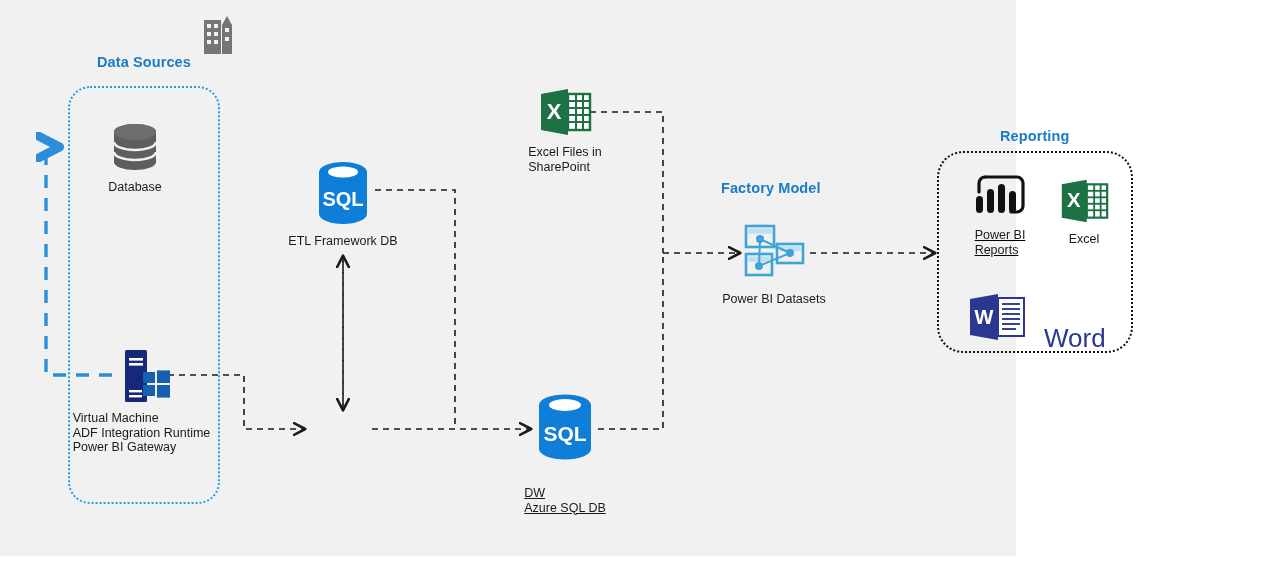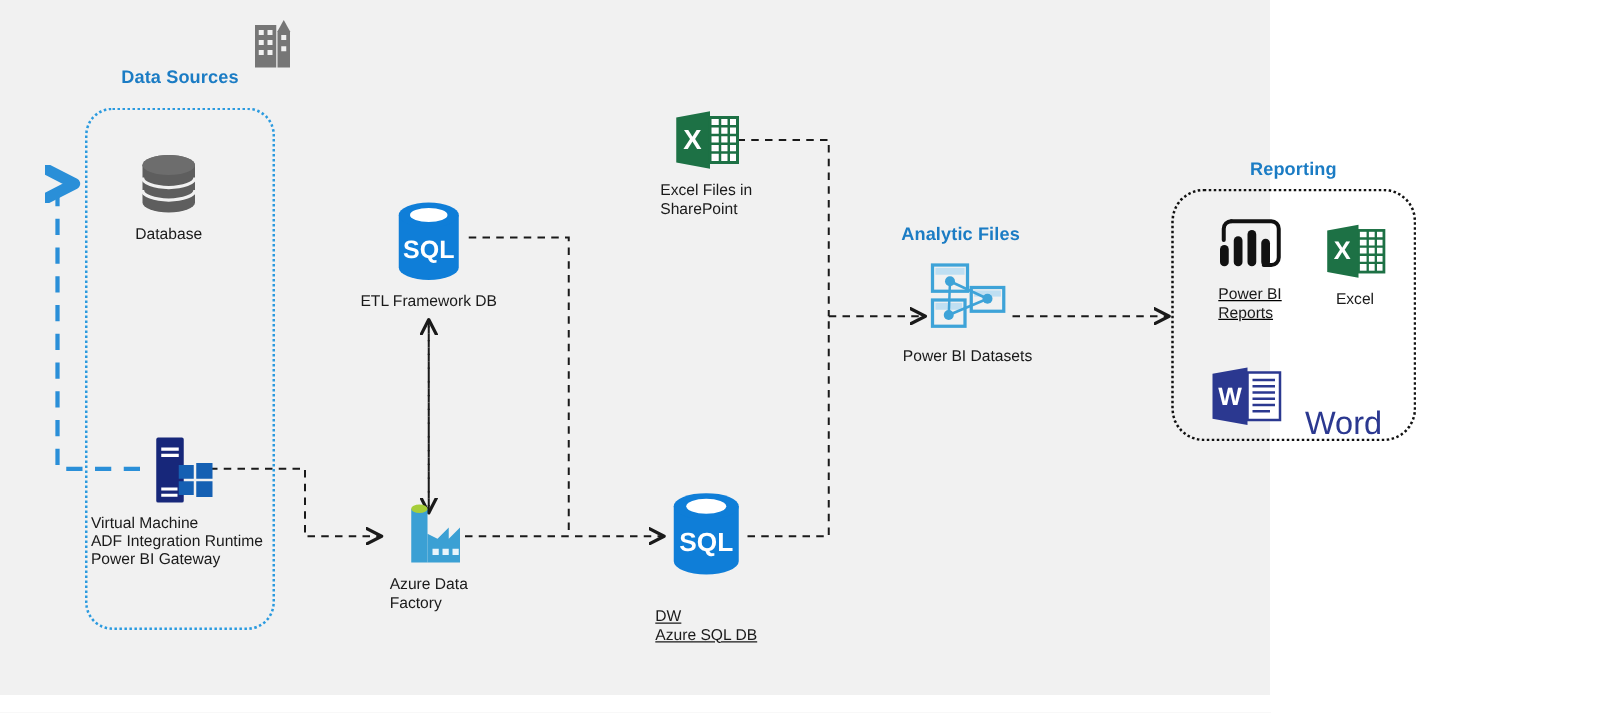--- a/index.html
+++ b/index.html
@@ -66,21 +66,21 @@
 
     <path class="dash-black" d="M810,253 L935,253" marker-end="url(#ahd)"></path>
   </svg>
 
   <div class="group-box box-dotted-blue" style="left:68px;top:86px;width:148px;height:414px;"></div>
 
   <div class="group-box box-dotted-black" style="left:937px;top:151px;width:192px;height:198px;"></div>
 
   <div class="group-title" style="left:97px;top:54px;">Data Sources</div>
 
-  <div class="group-title" style="left:721px;top:180px;">Analytic Files</div>
+  <div class="group-title" style="left:721px;top:180px;">Factory Model</div>
 
   <div class="group-title" style="left:1000px;top:128px;">Reporting</div>
 
   <div class="node" style="left:200px;top:12px;width:42px;">
     <svg width="40" height="44" viewBox="0 0 40 44">
       <rect x="3" y="8" width="17" height="34" fill="#767676"></rect>
       <path d="M21,42 L21,13 L26,4 L31,13 L31,42 Z" fill="#767676"></path>
       <g fill="#f1f1f1">
         <rect x="6" y="12" width="4" height="4"></rect>
           <rect x="13" y="12" width="4" height="4"></rect>
@@ -127,34 +127,20 @@
   <div class="node" style="left:283px;top:160px;width:120px;">
     <svg width="64" height="66" viewBox="0 0 64 66">
       <path d="M8,12 L8,54 A24,10 0 0 0 56,54 L56,12 Z" fill="#0f7ed8"></path>
       <ellipse cx="32" cy="12" rx="24" ry="10" fill="#0f7ed8"></ellipse>
       <ellipse cx="32" cy="12" rx="15" ry="5.6" fill="#ffffff"></ellipse>
       <text x="32" y="46" text-anchor="middle" fill="#ffffff" font-family="Liberation Sans, sans-serif" font-size="20" font-weight="bold">SQL</text>
     </svg>
     <div class="node-label" style="margin-top:8px;">ETL Framework DB</div>
   </div>
 
-  <div class="node" style="left:298px;top:398px;width:90px;">
-    <svg width="60" height="56" viewBox="0 0 60 56">
-      <rect x="16" y="9" width="13" height="43" fill="#3ba0d4"></rect>
-      <ellipse cx="22.5" cy="9" rx="6.5" ry="3.4" fill="#a6ce39"></ellipse>
-      <path d="M29,29 L29,52 L55,52 L55,24 L46,33 L46,24 L37,33 Z" fill="#3ba0d4"></path>
-      <g fill="#e8f4fb">
-        <rect x="33" y="41" width="5" height="5"></rect>
-        <rect x="41" y="41" width="5" height="5"></rect>
-        <rect x="49" y="41" width="5" height="5"></rect>
-      </g>
-    </svg>
-    <div class="node-label">Azure Data
-Factory</div>
-  </div>
 
   <div class="node" style="left:515px;top:85px;width:100px;">
     <svg width="56" height="54" viewBox="0 0 56 54">
       <path d="M4,9 L31,4 L31,50 L4,45 Z" fill="#1d7145"></path>
       <rect x="31" y="9" width="22" height="36" fill="#ffffff" stroke="#1d7145" stroke-width="2.4"></rect>
       <g stroke="#1d7145" stroke-width="2">
         <line x1="31" y1="16" x2="53" y2="16"></line>
           <line x1="31" y1="23" x2="53" y2="23"></line>
         <line x1="31" y1="30" x2="53" y2="30"></line>
           <line x1="31" y1="37" x2="53" y2="37"></line>
@@ -171,21 +157,21 @@
     <svg width="68" height="70" viewBox="0 0 68 70">
       <path d="M8,13 L8,57 A26,10.5 0 0 0 60,57 L60,13 Z" fill="#0f7ed8"></path>
       <ellipse cx="34" cy="13" rx="26" ry="10.5" fill="#0f7ed8"></ellipse>
       <ellipse cx="34" cy="13" rx="16" ry="6" fill="#ffffff"></ellipse>
       <text x="34" y="49" text-anchor="middle" fill="#ffffff" font-family="Liberation Sans, sans-serif" font-size="21" font-weight="bold">SQL</text>
     </svg>
     <div class="node-label" style="margin-top:24px;text-decoration:underline;">DW
 Azure SQL DB</div>
   </div>
 
-  <div class="node" style="left:714px;top:208px;width:120px;">
+  <div class="node" style="left:714px;top:222px;width:120px;">
     <svg width="66" height="58" viewBox="0 0 66 58">
       <g fill="none" stroke="#3ea3d8" stroke-width="2.6">
         <rect x="5" y="4" width="28" height="21"></rect>
         <rect x="36" y="22" width="26" height="19"></rect>
         <rect x="5" y="32" width="26" height="21"></rect>
       </g>
       <g fill="#bfdff2">
         <rect x="7.3" y="6.3" width="23.4" height="5.5"></rect>
         <rect x="38.3" y="24.3" width="21.4" height="5"></rect>
         <rect x="7.3" y="34.3" width="21.4" height="5.5"></rect>

